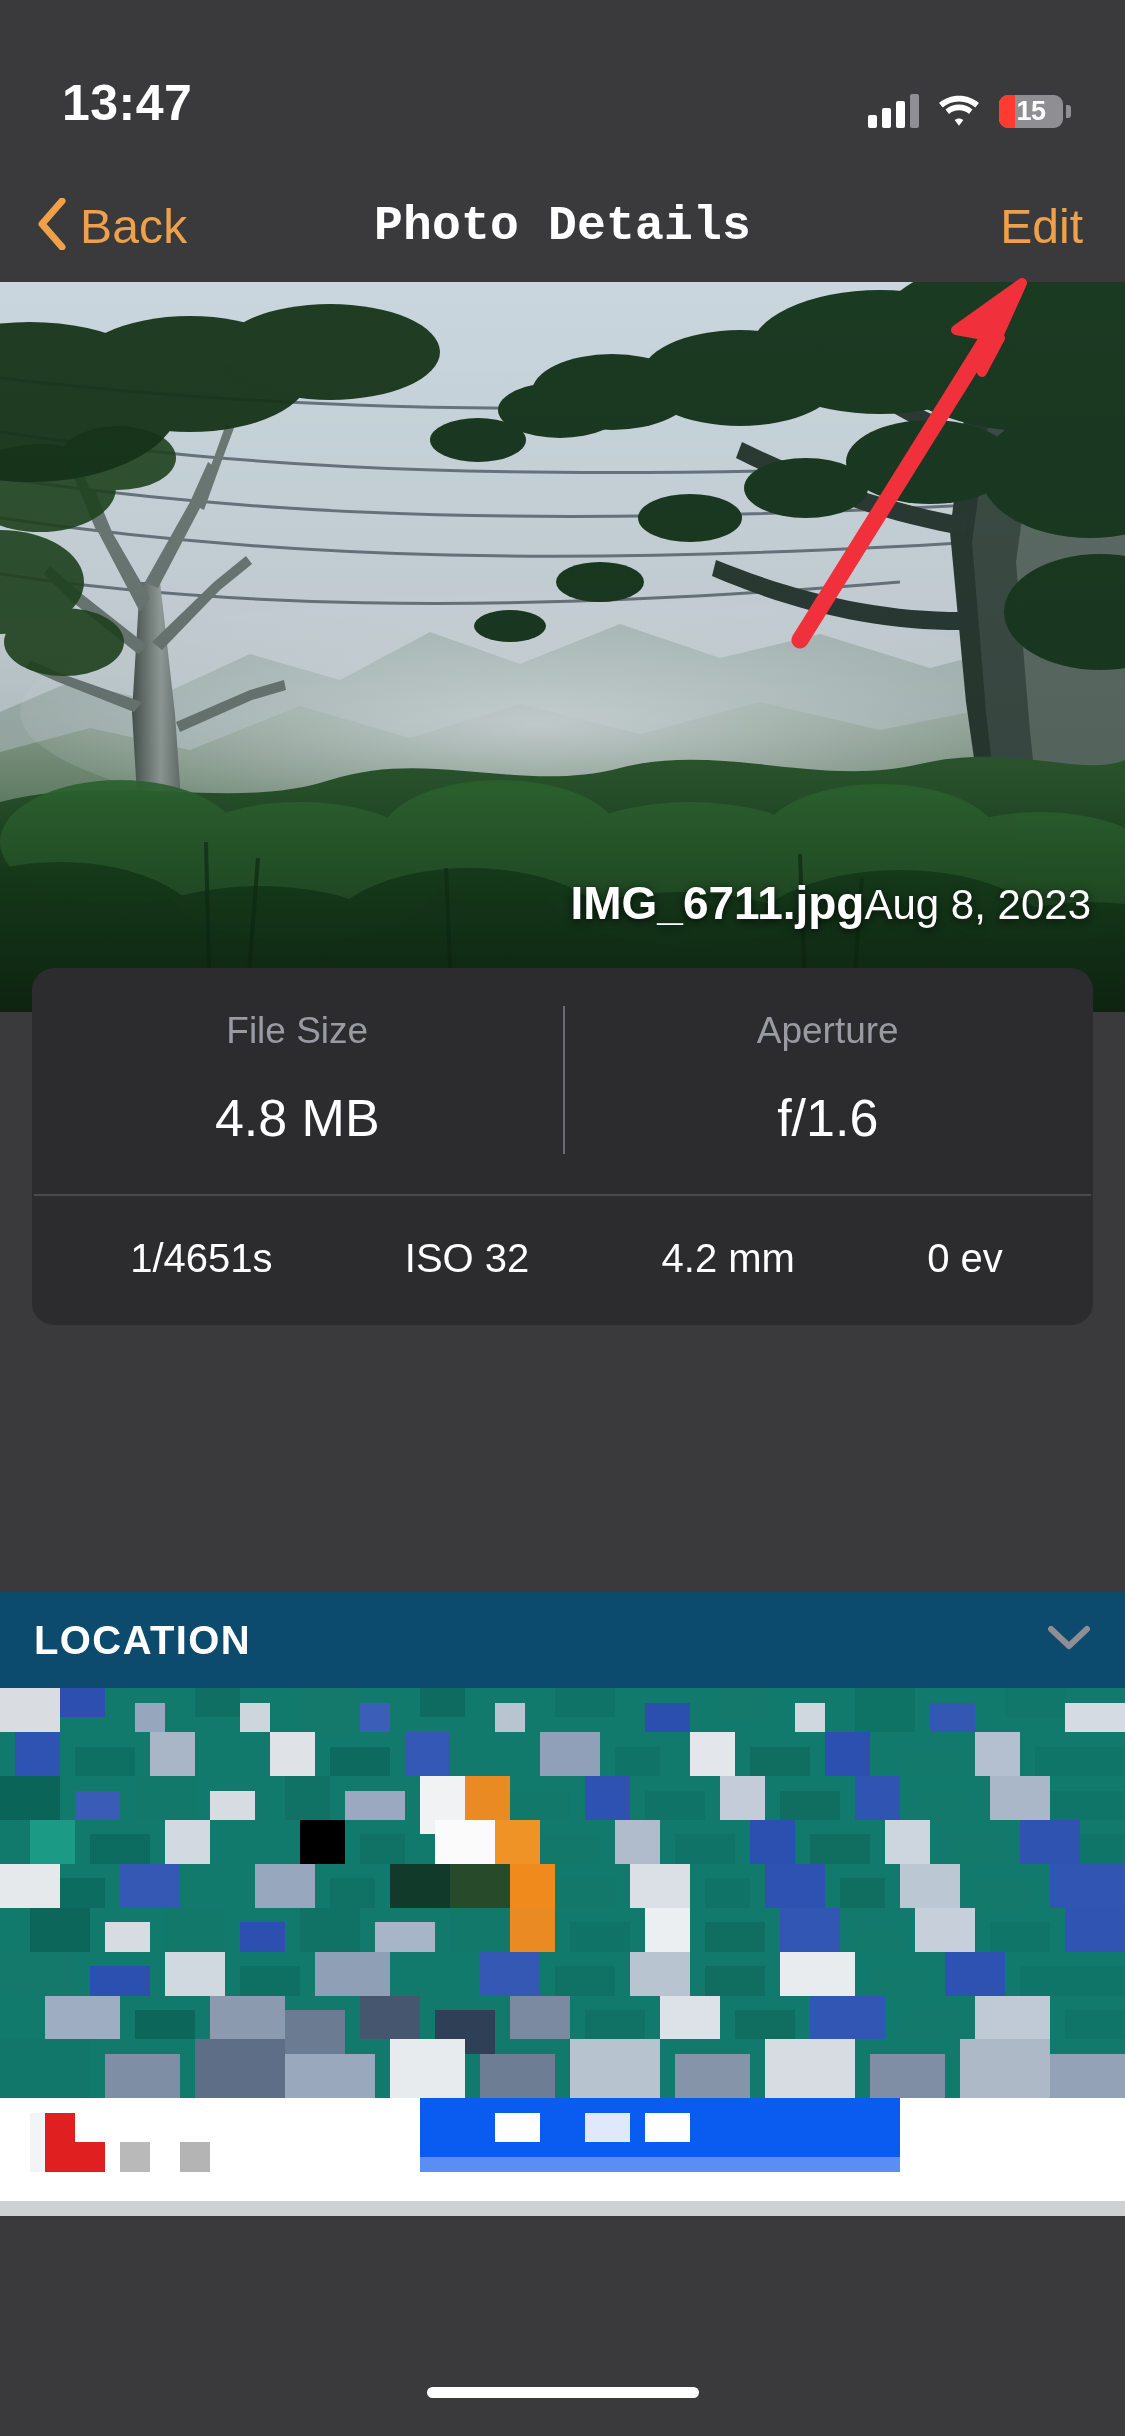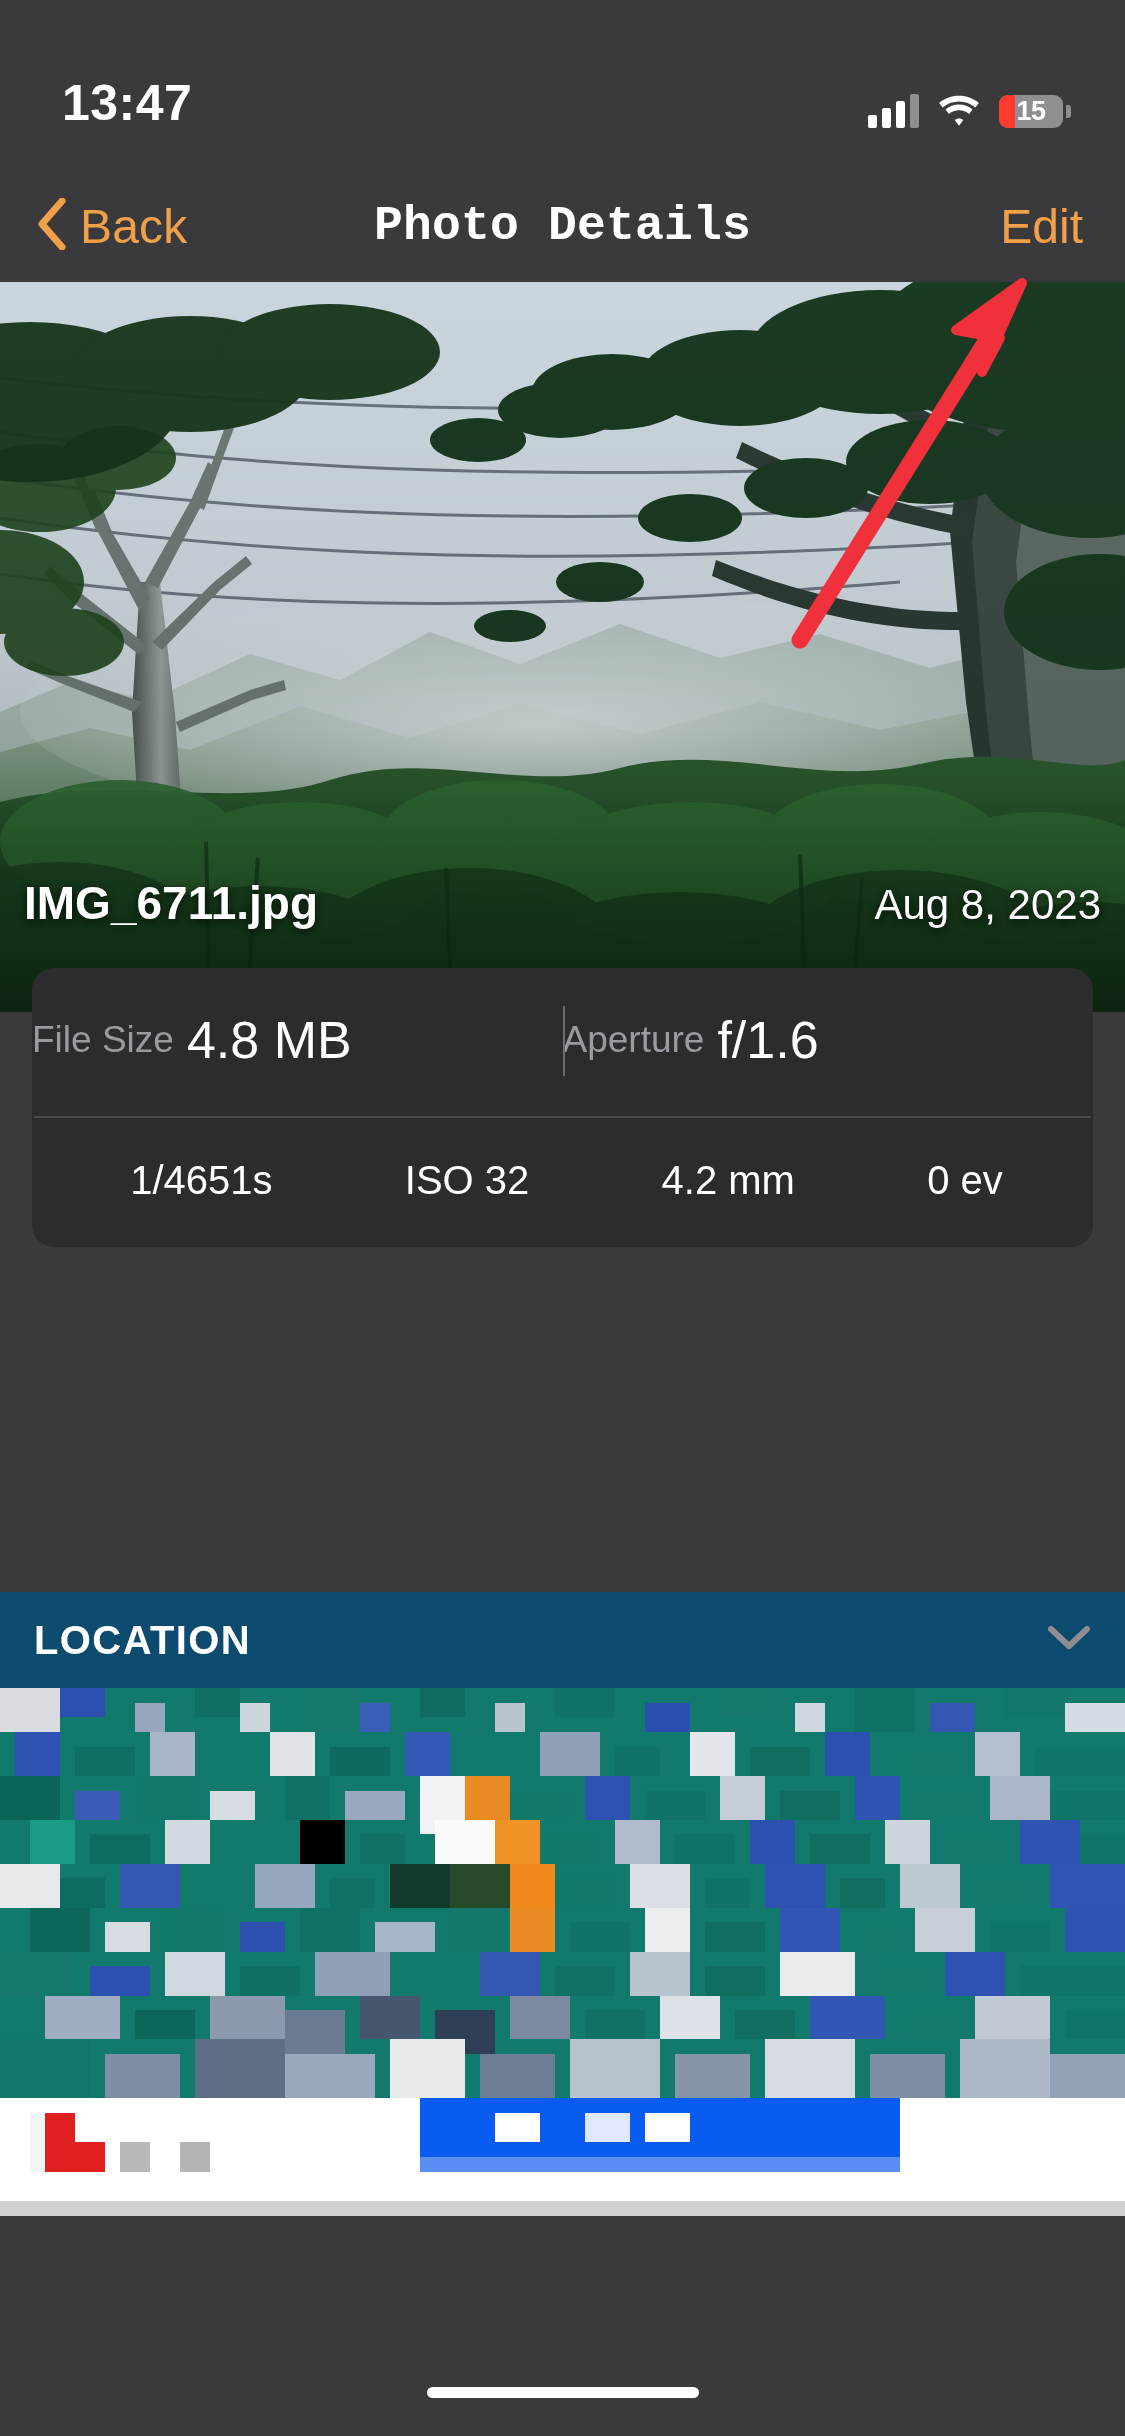--- a/index.html
+++ b/index.html
@@ -93,22 +93,22 @@
 
   
   .photo-wrap {
     position:relative; width:1125px; height:730px;
     flex:0 0 730px; overflow:hidden;
     background:#7e8f99;
   }
   .photo-wrap svg.scene { position:absolute; inset:0; display:block; }
   .photo-meta {
     position:absolute; left:0; right:0; bottom:82px;
-    display:flex; align-items:baseline; justify-content:space-between;
-    padding:0 24px;
+    display:flex; align-items:baseline; justify-content:flex-end;
+    padding:0 34px;
     z-index:4;
   }
   .photo-name {
     color:#ffffff; font-size:46px; font-weight:700;
     text-shadow:0 2px 8px rgba(0,0,0,.75);
   }
   .photo-date {
     color:#ffffff; font-size:42px; font-weight:400;
     text-shadow:0 2px 8px rgba(0,0,0,.75);
   }
@@ -125,22 +125,22 @@
     background:#3a3a3c; position:relative;
     flex:0 0 580px; padding:0 32px;
   }
   .meta-card {
     position:absolute; left:32px; right:32px; top:-44px;
     background:#2c2c2e; border-radius:22px;
     overflow:hidden;
   }
   .meta-top { display:flex; padding:42px 0 46px 0; }
   .meta-col {
-    flex:1; display:flex; flex-direction:row; align-items:center;
-    gap:13px; position:relative;
+    flex:1; display:flex; flex-direction:column; align-items:center;
+    gap:36px; position:relative;
   }
   .meta-col + .meta-col::before {
     content:""; position:absolute; left:0; top:-4px; bottom:-6px;
     width:2px; background:#6b6b70;
   }
   .meta-label { color:#9a9aa3; font-size:37px; font-weight:400; }
   .meta-value { color:#ffffff; font-size:52px; font-weight:400; }
   .meta-sep { height:2px; background:#4a4a4d; margin:0 2px; }
   .meta-bottom {
     display:flex; justify-content:space-around; align-items:center;

